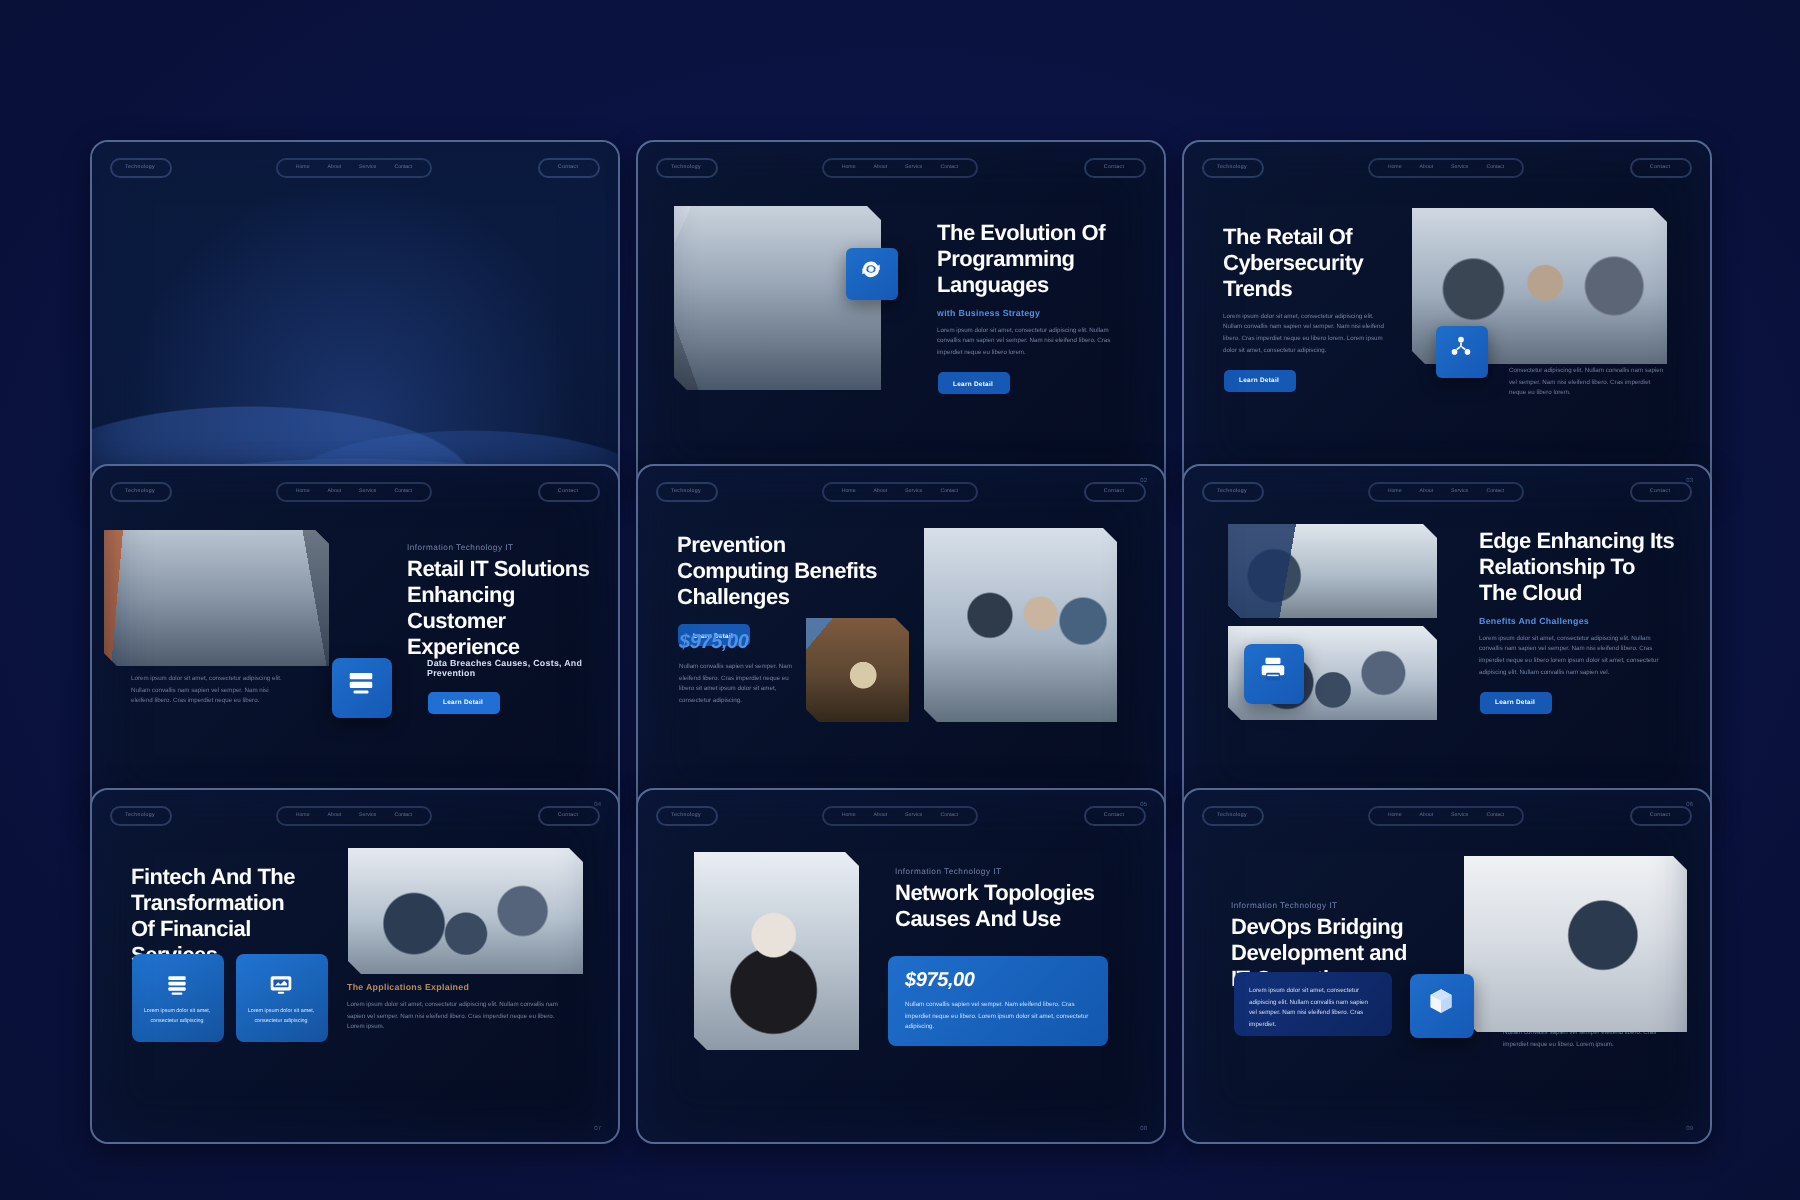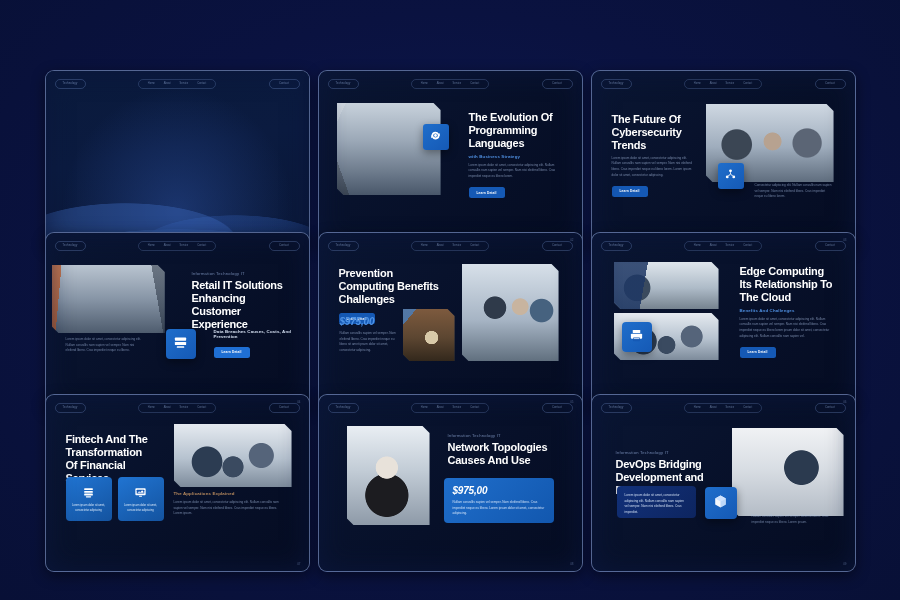--- a/index.html
+++ b/index.html
@@ -315,21 +315,21 @@
         <svg viewBox="0 0 24 24">
             <circle cx="12" cy="5.2" r="2.6"></circle>
             <circle cx="6" cy="16.5" r="2.6"></circle>
             <circle cx="18" cy="16.5" r="2.6"></circle>
             <path d="M11.2 8h1.6v4h-1.6zM7.6 13.6l3.2-2.2.8 1.3-3.2 2.2zM16.4 13.6l-3.2-2.2-.8 1.3 3.2 2.2z"></path>
           </svg>
       </span>
     </div>
 
     <div style="position:absolute; left:20px; top:42px; width:82px;">
-      <div class="headline">The Future Of Cybersecurity Trends</div>
+      <div class="headline">The Retail Of Cybersecurity Trends</div>
       <div class="body">Lorem ipsum dolor sit amet, consectetur adipiscing elit. Nullam convallis nam sapien vel semper. Nam nisi eleifend libero. Cras imperdiet neque eu libero lorem. Lorem ipsum dolor sit amet, consectetur adipiscing.</div>
       <div class="btn">Learn Detail</div>
     </div>
 
     <div class="body dark" style="position:absolute; left:163px; top:112px; width:78px; margin:0;">Consectetur adipiscing elit. Nullam convallis nam sapien vel semper. Nam nisi eleifend libero. Cras imperdiet neque eu libero lorem.</div>
 
     <div class="pagenum">03</div>
   </div>
 
   <div class="slide">
@@ -343,21 +343,21 @@
       </div>
       <div class="nav-cta">Contact</div>
     </div>
 
     <div class="photo" style="left:6px; top:32px; width:113px; height:68px;">
       <div class="px pz-pipes"></div>
     </div>
 
     <div class="body dark" style="position:absolute; left:20px; top:104px; width:78px; margin:0;">Lorem ipsum dolor sit amet, consectetur adipiscing elit. Nullam convallis nam sapien vel semper. Nam nisi eleifend libero. Cras imperdiet neque eu libero.</div>
 
-    <div style="position:absolute; left:146px; top:38px; width:104px;">
+    <div style="position:absolute; left:158px; top:38px; width:104px;">
       <div class="eyebrow">Information Technology IT</div>
       <div class="headline">Retail IT Solutions Enhancing Customer Experience</div>
     </div>
 
     <div class="badge lg" style="left:120px; top:96px;">
       <span>
         <svg viewBox="0 0 24 24">
             <rect x="3" y="4" width="18" height="5" rx="1"></rect>
             <rect x="3" y="11" width="18" height="5" rx="1"></rect>
             <rect x="6" y="18" width="12" height="2.4" rx="1"></rect>
@@ -430,21 +430,21 @@
         <svg viewBox="0 0 24 24">
             <rect x="6" y="3" width="12" height="5" rx="1"></rect>
             <rect x="3" y="9" width="18" height="8" rx="1.5"></rect>
             <rect x="6.5" y="15" width="11" height="6" rx="1" fill="#1559b5"></rect>
             <rect x="7.5" y="16.5" width="9" height="1.2" fill="#fff"></rect>
           </svg>
       </span>
     </div>
 
     <div style="position:absolute; left:148px; top:32px; width:98px;">
-      <div class="headline">Edge Computing Its Relationship To The Cloud</div>
+      <div class="headline">Edge Enhancing Its Relationship To The Cloud</div>
       <div class="subhead blue">Benefits And Challenges</div>
       <div class="body">Lorem ipsum dolor sit amet, consectetur adipiscing elit. Nullam convallis nam sapien vel semper. Nam nisi eleifend libero. Cras imperdiet neque eu libero lorem ipsum dolor sit amet, consectetur adipiscing elit. Nullam convallis nam sapien vel.</div>
       <div class="btn">Learn Detail</div>
     </div>
 
     <div class="pagenum">06</div>
   </div>
 
   <div class="slide">
     <div class="navbar">

